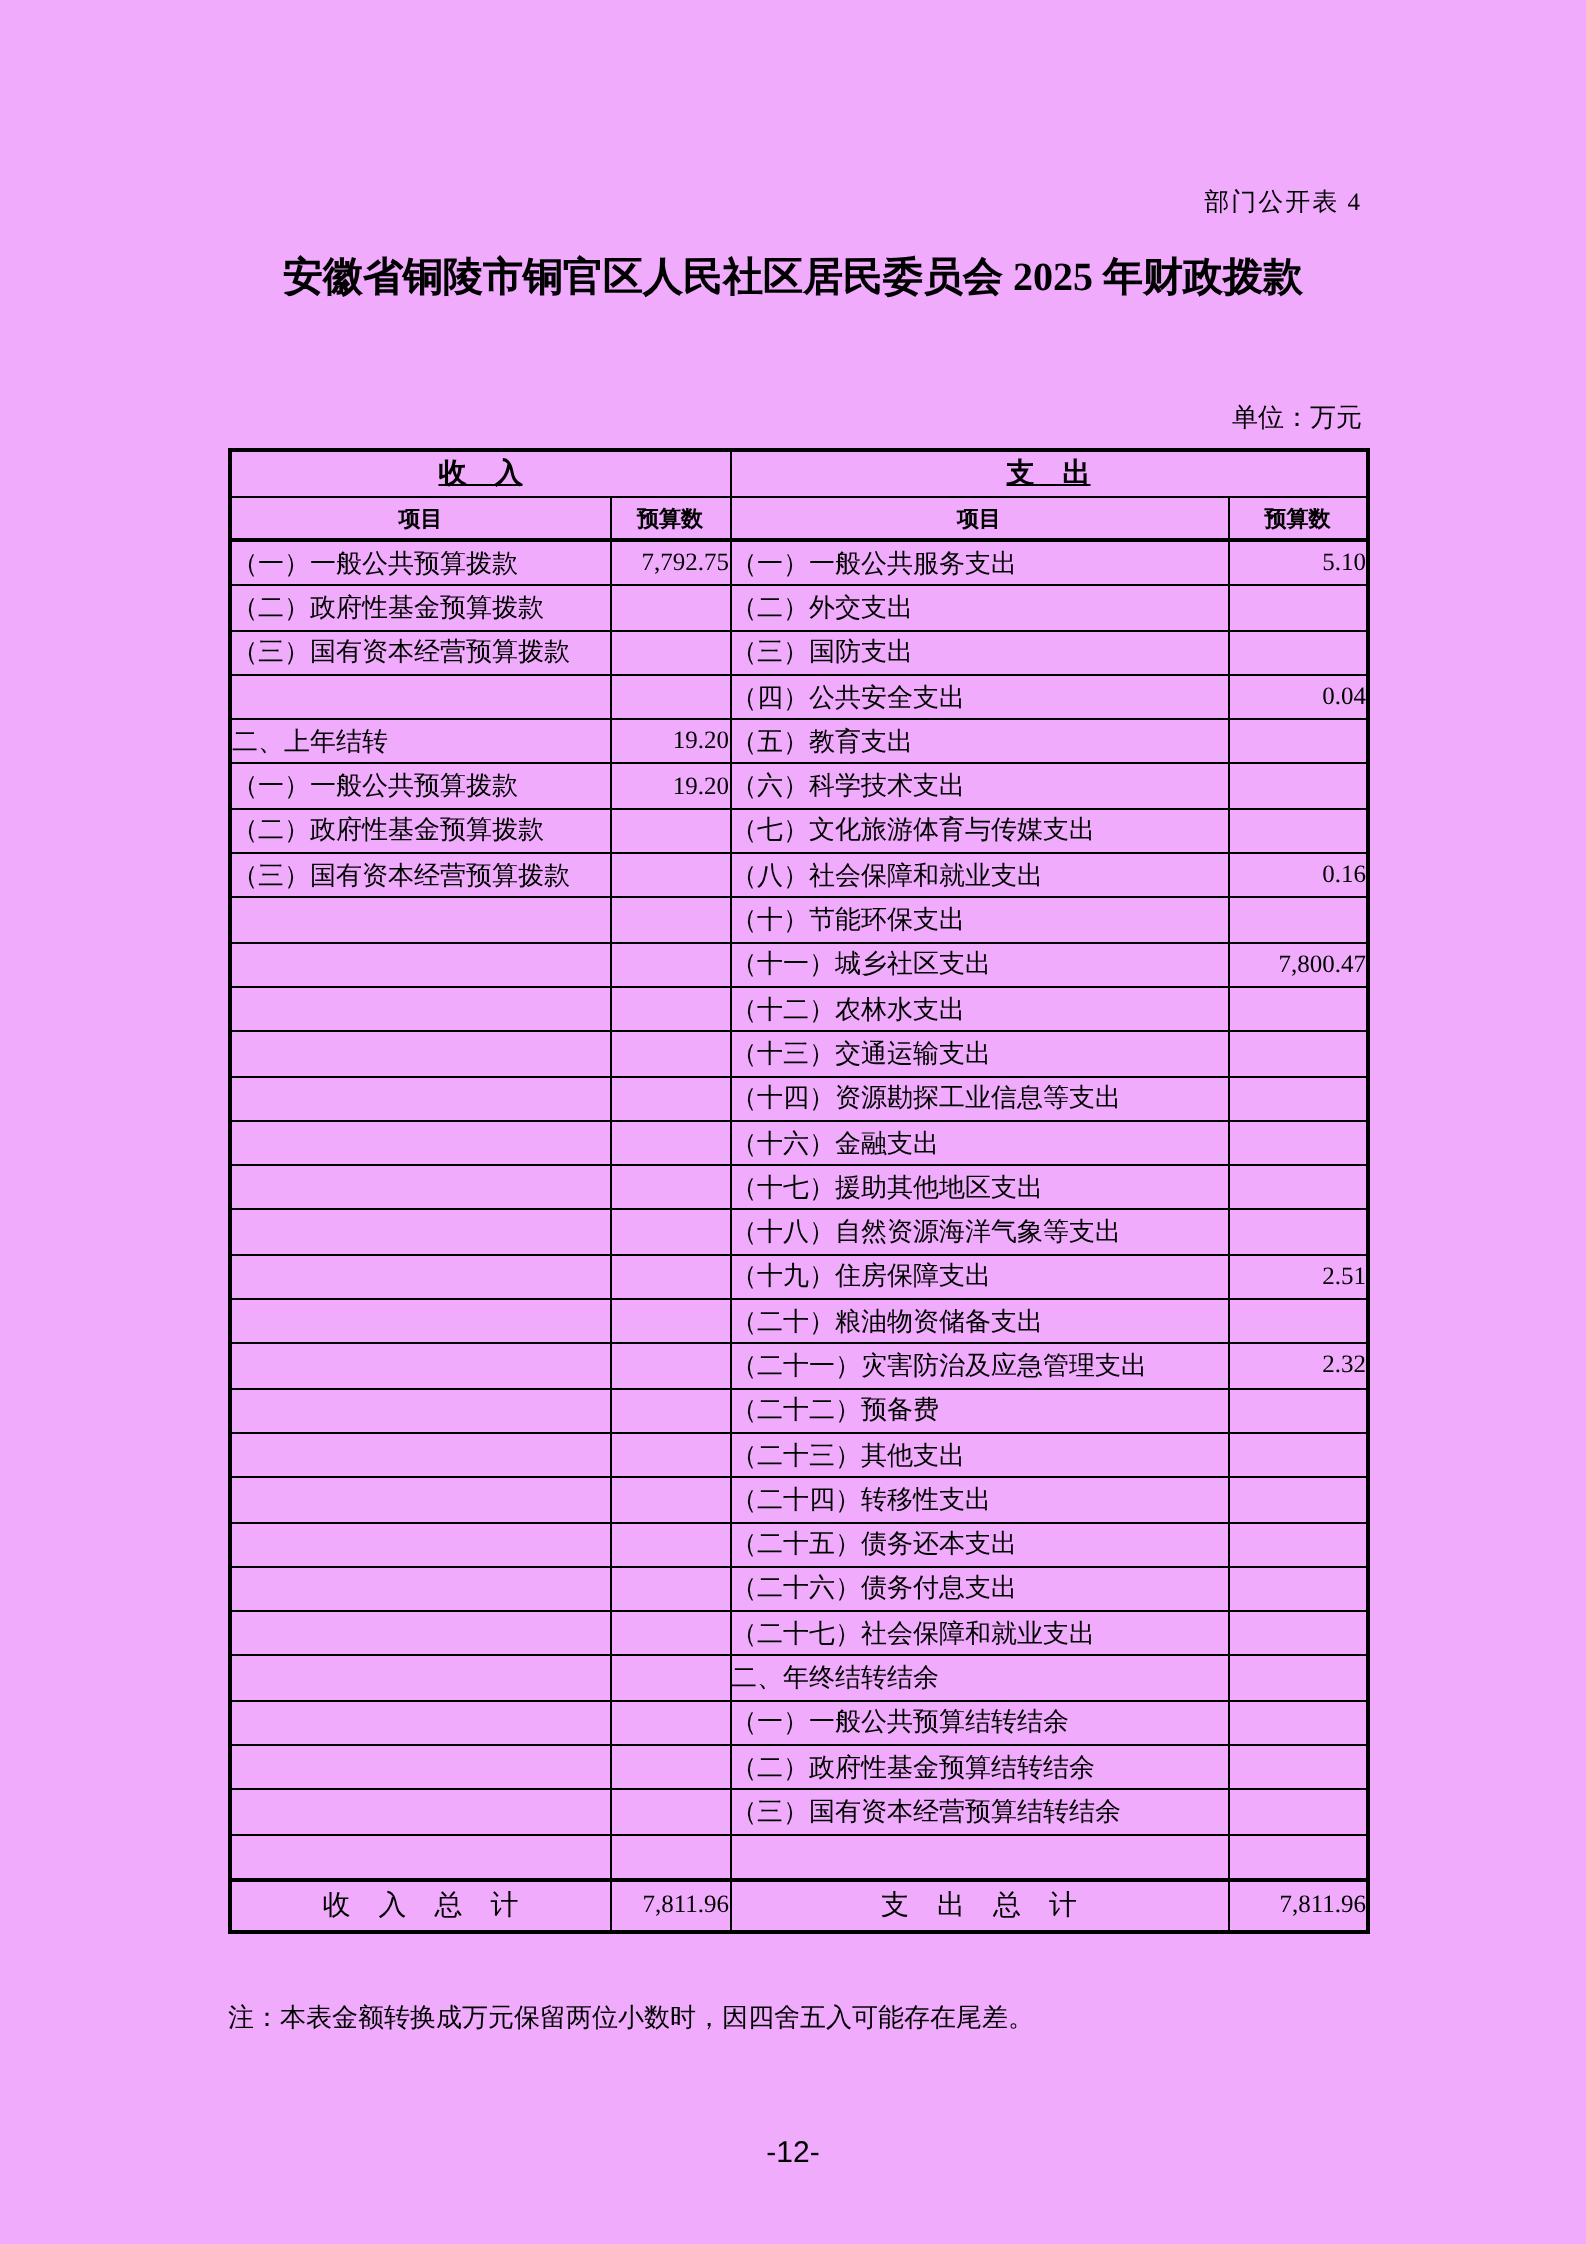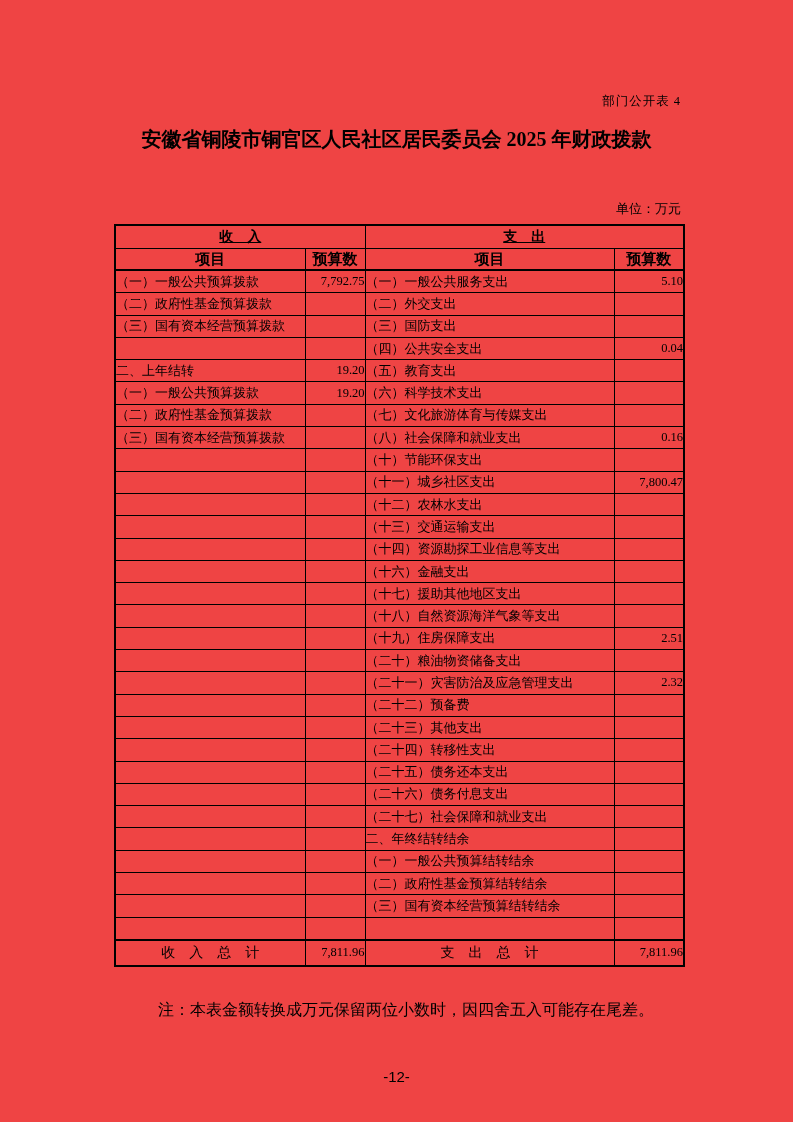--- a/index.html
+++ b/index.html
@@ -1,20 +1,20 @@
 <!DOCTYPE html>
 <html><head>
 <meta charset="utf-8">
 <style>
   html, body { margin: 0; padding: 0; background: #e8e8e8; }
   .sheet {
     position: relative;
     width: 793px;
     height: 1122px;
-    background: #ef4444;
+    background: #f0abfc;
     font-family: "Liberation Serif", "DejaVu Serif", serif;
     color: #000000;
     overflow: hidden;
   }
   .form-label {
     position: absolute;
     top: 93px;
     right: 112px;
     font-size: 12.5px;
     letter-spacing: 1px;
@@ -56,21 +56,21 @@
   .budget-table thead tr.section-row th {
     height: 22px;
     font-weight: bold;
     font-size: 14px;
     text-align: center;
     text-decoration: underline;
   }
   .budget-table thead tr.colhead-row th {
     height: 20px;
     font-weight: bold;
-    font-size: 15px;
+    font-size: 11px;
     text-align: center;
     border-bottom-width: 2px;
   }
   .budget-table tbody td { height: 21.3px; }
   .item-cell { text-align: left; padding-left: 6px; }
   .value-cell { text-align: right; padding-right: 3px; font-size: 12.5px; }
   .budget-table tfoot td {
     height: 24px;
     border-top-width: 2px;
   }
@@ -81,22 +81,21 @@
   }
   .total-value {
     text-align: right;
     padding-right: 3px;
     font-size: 12.5px;
   }
   .table-note {
     position: absolute;
     top: 1000px;
     left: 114px;
-    font-size: 16px;
-    margin-left: 44px;
+    font-size: 13px;
   }
   .page-number {
     position: absolute;
     top: 1068px;
     left: 0;
     width: 100%;
     text-align: center;
     font-family: Liberation Sans, sans-serif;
     font-size: 15px;
   }

